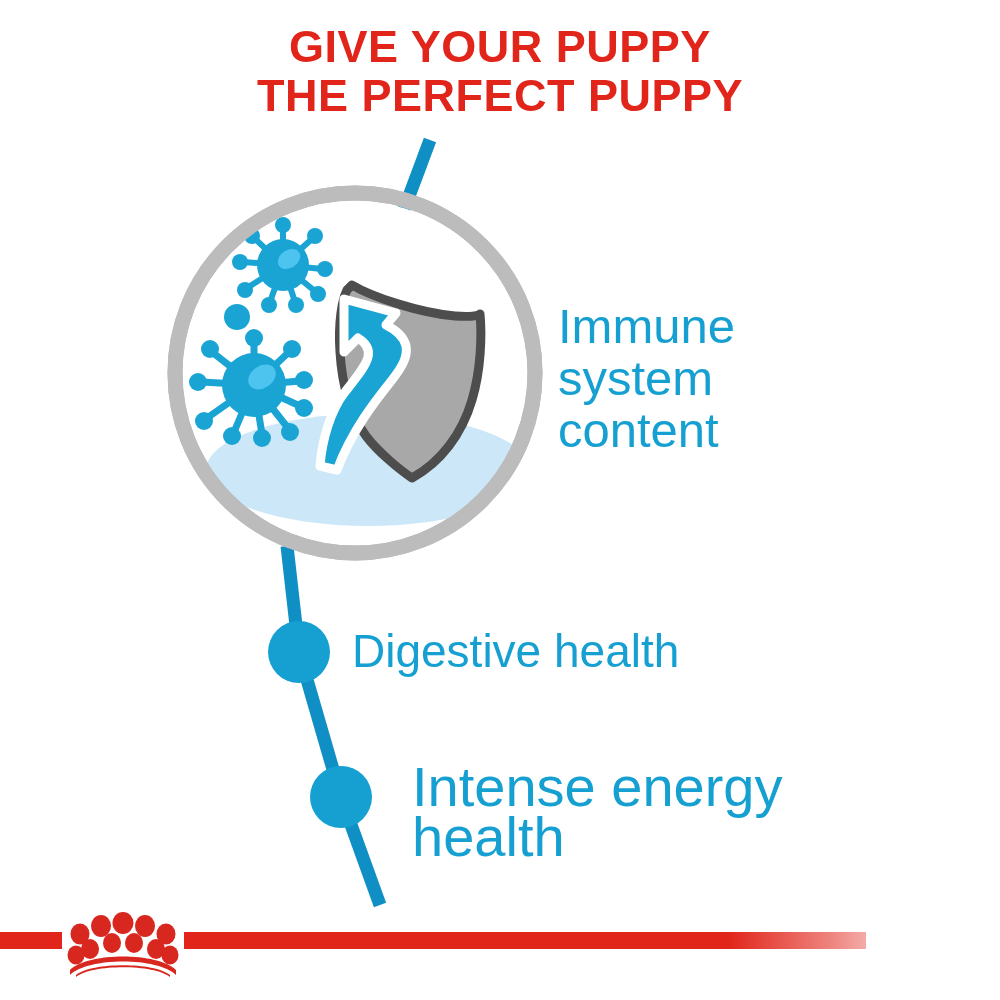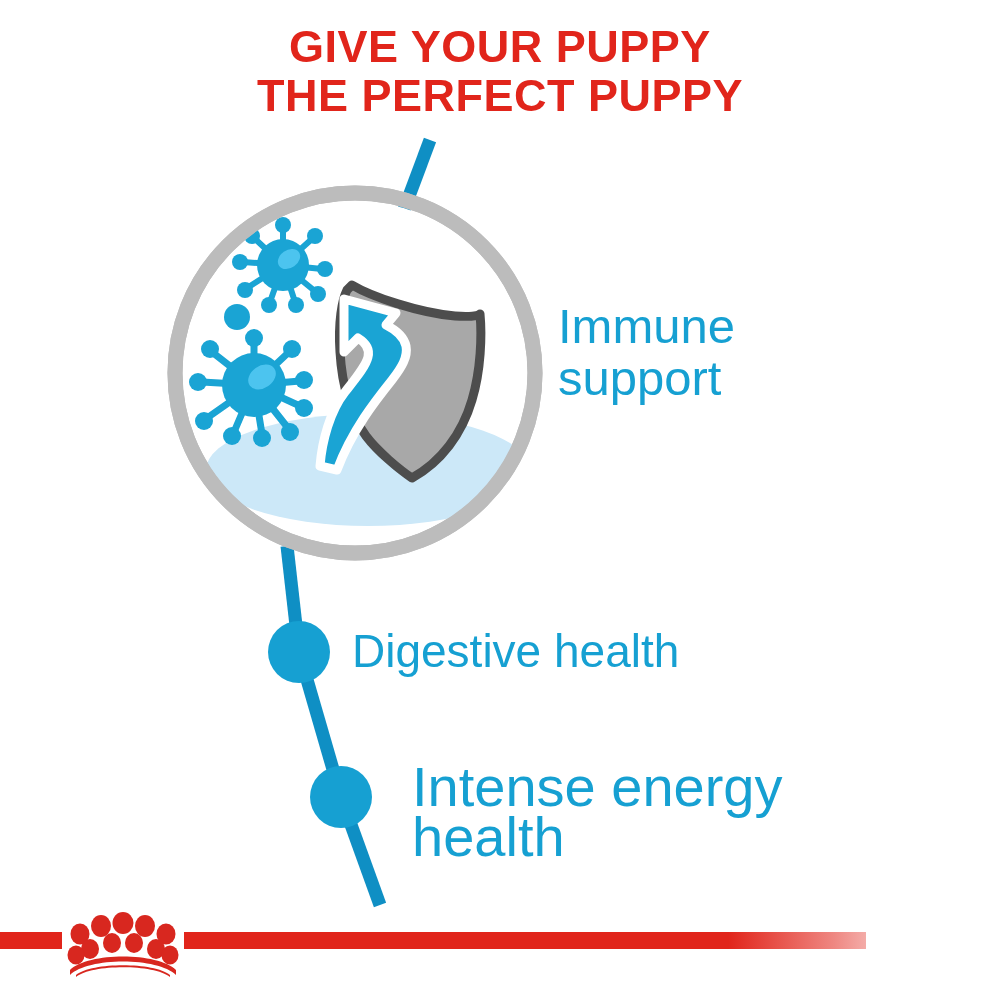--- a/index.html
+++ b/index.html
@@ -202,21 +202,22 @@
                C404 337 396 330 386 325 L396 313 L344 299 L344 352 L358 338
                C366 343 370 349 368 357 C366 366 356 378 345 392
                C330 411 322 441 320 466 Z" fill="#1aa4d4" stroke="#ffffff" stroke-width="9" stroke-linejoin="round"></path>
     </g>
 
     <circle cx="355" cy="373" r="180" fill="none" stroke="#bcbcbc" stroke-width="15"></circle>
   </svg>
 
   <div class="benefit-label" id="label-immune">
     <span class="bl-line">Immune</span>
-    <span class="bl-line">support</span>
+    <span class="bl-line">system</span>
+    <span class="bl-line">content</span>
   </div>
 
   <div class="benefit-label" id="label-digestive">
     <span class="bl-line">Digestive health</span>
   </div>
 
   <div class="benefit-label" id="label-energy">
     <span class="bl-line">Intense energy</span>
     <span class="bl-line">health</span>
   </div>

